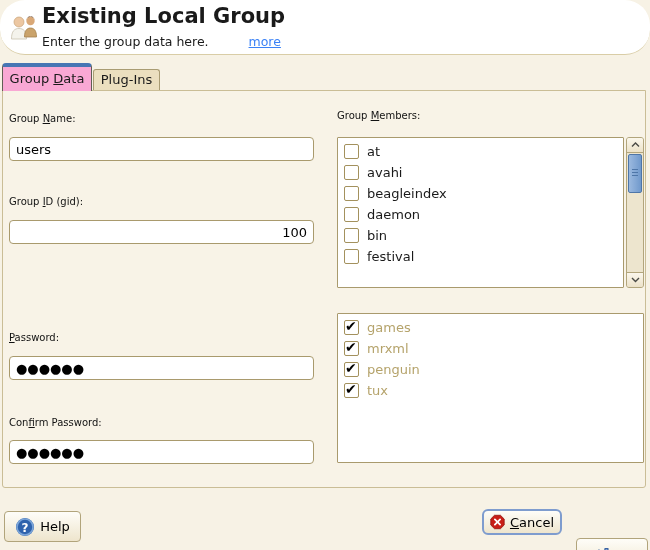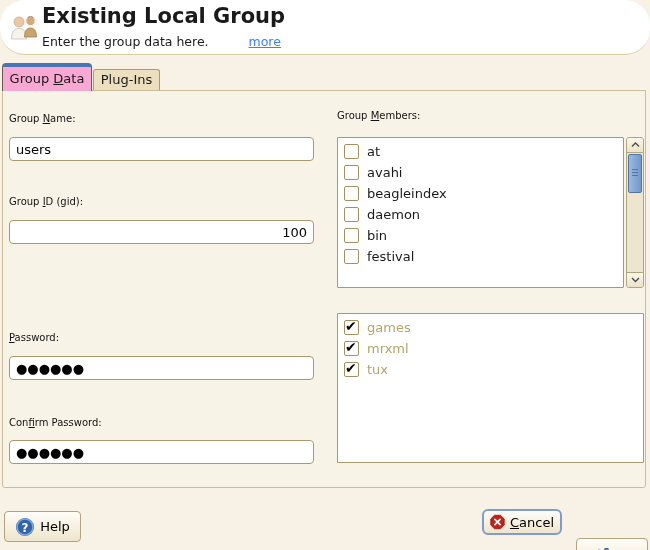--- a/index.html
+++ b/index.html
@@ -150,20 +150,24 @@
         <div class="mrow">
           <span class="cb checked"></span>
           <span class="cap dim">games</span>
         </div>
         <div class="mrow">
           <span class="cb checked"></span>
           <span class="cap dim">mrxml</span>
         </div>
         <div class="mrow">
           <span class="cb checked"></span>
+          <span class="cap dim">penguin</span>
+        </div>
+        <div class="mrow">
+          <span class="cb checked"></span>
           <span class="cap dim">tux</span>
         </div>
       </div>
   </div>
 
   <button class="btn help">
     <svg width="20" height="20" viewBox="0 0 20 20">
       <circle cx="10" cy="10" r="9" fill="#2f63ad"></circle>
       <circle cx="10" cy="10" r="8" fill="none" stroke="#7da6d9" stroke-width="1.6"></circle>
       <text x="10" y="14.5" text-anchor="middle" font-size="12" font-weight="bold" fill="#ffffff" font-family="DejaVu Sans, sans-serif">?</text>

